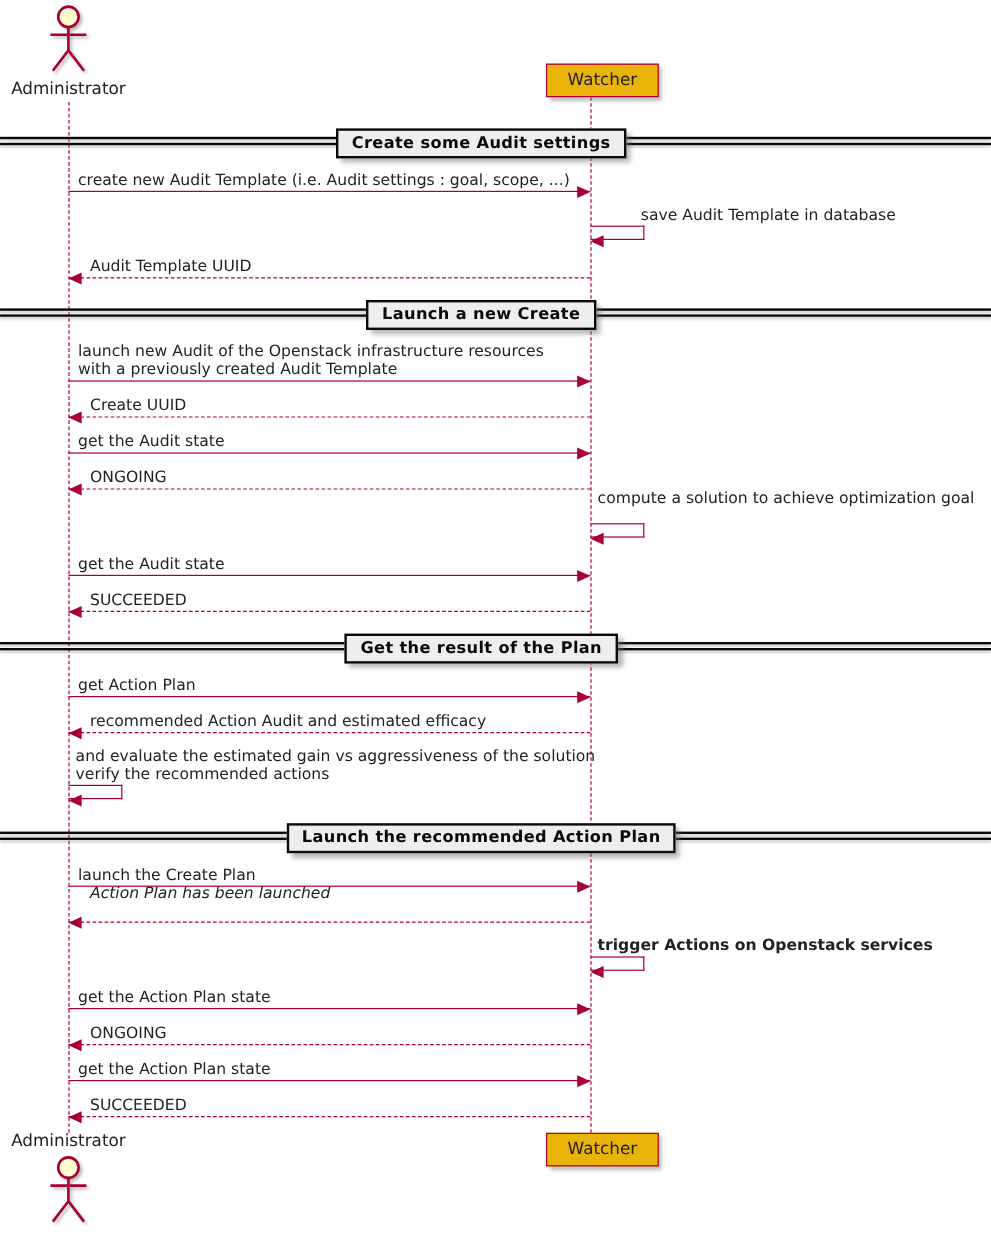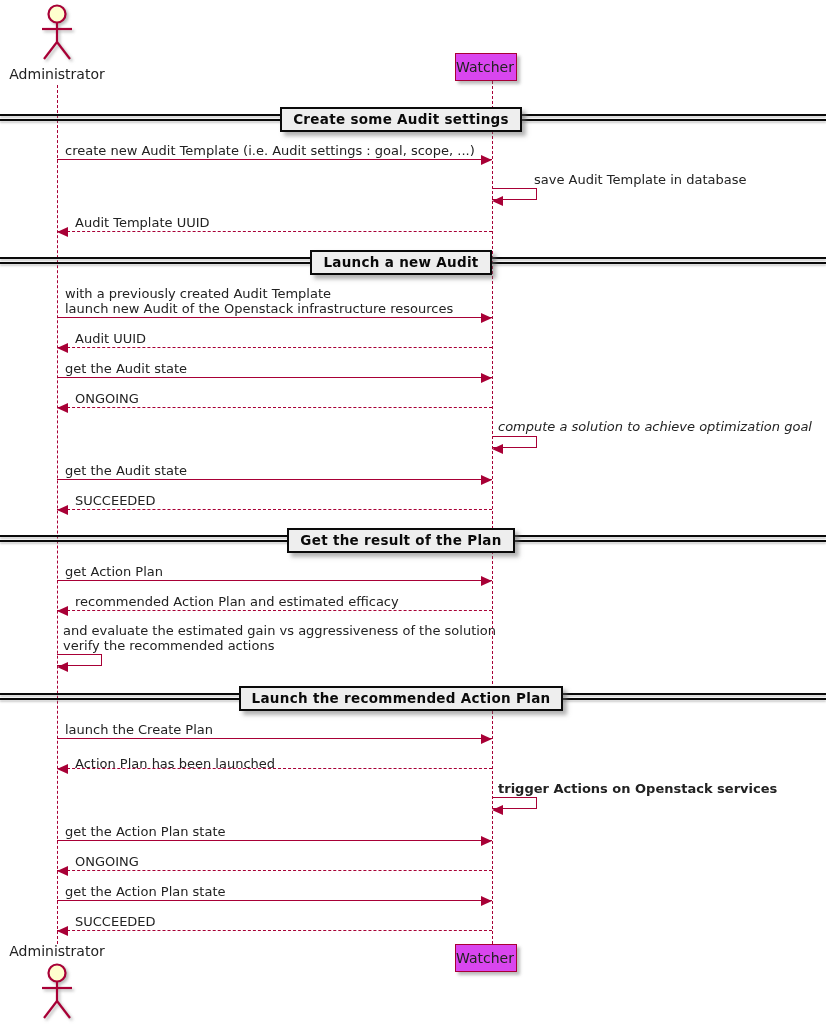--- a/index.html
+++ b/index.html
@@ -3,22 +3,22 @@
 <meta charset="utf-8">
 <style>
   * { margin:0; padding:0; box-sizing:border-box; }
   body { background:#ffffff; font-family:"DejaVu Sans", sans-serif; }
   .canvas {
     position:relative; width:826px; height:1030px; background:#ffffff;
     overflow:hidden; font-size:13px; color:#222;
   }
   .lifeline { position:absolute; width:0; border-left:1px dashed #A80036; }
   .participant-box {
-    position:absolute; width:62px; height:28px; background:#d946ef;
-    border:1.5px solid #A80036; display:flex; align-items:center; 
+    position:absolute; width:94px; height:28px; background:#eab308;
+    border:1.5px solid #A80036; display:flex; align-items:center; justify-content:center;
     font-size:14px; color:#222; box-shadow:3px 3px 3px rgba(105,105,105,0.45);
   }
   .actor-label { position:absolute; width:140px; text-align:center; font-size:14px; color:#222; }
   .actor-svg { position:absolute; filter:drop-shadow(2.5px 2.5px 1.5px rgba(128,128,128,0.55)); }
   .divider { position:absolute; left:0; width:802px; height:22px; }
   .divider .dl { position:absolute; left:0; width:826px; height:2px; background:#0a0a0a; box-shadow:0 2px 2px rgba(128,128,128,0.4); }
   .divider .dl.l1 { top:7px; } .divider .dl.l2 { top:12px; }
   .divider-label {
     position:absolute; left:0; right:0; top:0; margin:0 auto; width:max-content;
     background:#EEEEEE; border:2px solid #0a0a0a; padding:2px 11px 3px 11px;
@@ -85,44 +85,44 @@
       <div class="self-loop" style="left: 492px; top: 188px;"></div>
       <div class="ah ah-left" style="left: 492px; top: 195.5px;"></div>
       <div class="msg-text" style="left: 75px; top: 215px;">
         <div>Audit Template UUID</div>
       </div>
       <div class="msg-line dashed" style="left: 57px; top: 231px; width: 435px;"></div>
       <div class="ah ah-left" style="left: 57px; top: 226.5px;"></div>
       <div class="divider" style="top: 250px;">
         <div class="dl l1"></div>
         <div class="dl l2"></div>
-        <div class="divider-label">Launch a new Audit</div>
+        <div class="divider-label">Launch a new Create</div>
       </div>
       <div class="msg-text" style="left: 65px; top: 286px;">
+        <div>launch new Audit of the Openstack infrastructure resources</div>
         <div>with a previously created Audit Template</div>
-        <div>launch new Audit of the Openstack infrastructure resources</div>
       </div>
       <div class="msg-line solid" style="left: 57px; top: 317px; width: 435px;"></div>
       <div class="ah ah-right" style="left: 481px; top: 312.5px;"></div>
       <div class="msg-text" style="left: 75px; top: 331px;">
-        <div>Audit UUID</div>
+        <div>Create UUID</div>
       </div>
       <div class="msg-line dashed" style="left: 57px; top: 347px; width: 435px;"></div>
       <div class="ah ah-left" style="left: 57px; top: 342.5px;"></div>
       <div class="msg-text" style="left: 65px; top: 361px;">
         <div>get the Audit state</div>
       </div>
       <div class="msg-line solid" style="left: 57px; top: 377px; width: 435px;"></div>
       <div class="ah ah-right" style="left: 481px; top: 372.5px;"></div>
       <div class="msg-text" style="left: 75px; top: 391px;">
         <div>ONGOING</div>
       </div>
       <div class="msg-line dashed" style="left: 57px; top: 407px; width: 435px;"></div>
       <div class="ah ah-left" style="left: 57px; top: 402.5px;"></div>
-      <div class="msg-text" style="left: 498px; top: 419px; font-style: italic;">
+      <div class="msg-text" style="left: 498px; top: 408px;">
         <div>compute a solution to achieve optimization goal</div>
       </div>
       <div class="self-loop" style="left: 492px; top: 436px;"></div>
       <div class="ah ah-left" style="left: 492px; top: 443.5px;"></div>
       <div class="msg-text" style="left: 65px; top: 463px;">
         <div>get the Audit state</div>
       </div>
       <div class="msg-line solid" style="left: 57px; top: 479px; width: 435px;"></div>
       <div class="ah ah-right" style="left: 481px; top: 474.5px;"></div>
       <div class="msg-text" style="left: 75px; top: 493px;">
@@ -134,41 +134,41 @@
         <div class="dl l1"></div>
         <div class="dl l2"></div>
         <div class="divider-label">Get the result of the Plan</div>
       </div>
       <div class="msg-text" style="left: 65px; top: 564px;">
         <div>get Action Plan</div>
       </div>
       <div class="msg-line solid" style="left: 57px; top: 580px; width: 435px;"></div>
       <div class="ah ah-right" style="left: 481px; top: 575.5px;"></div>
       <div class="msg-text" style="left: 75px; top: 594px;">
-        <div>recommended Action Plan and estimated efficacy</div>
+        <div>recommended Action Audit and estimated efficacy</div>
       </div>
       <div class="msg-line dashed" style="left: 57px; top: 610px; width: 435px;"></div>
       <div class="ah ah-left" style="left: 57px; top: 605.5px;"></div>
       <div class="msg-text" style="left: 63px; top: 623px;">
         <div>and evaluate the estimated gain vs aggressiveness of the solution</div>
         <div>verify the recommended actions</div>
       </div>
       <div class="self-loop" style="left: 57px; top: 654px;"></div>
       <div class="ah ah-left" style="left: 57px; top: 661.5px;"></div>
       <div class="divider" style="top: 686px;">
         <div class="dl l1"></div>
         <div class="dl l2"></div>
         <div class="divider-label">Launch the recommended Action Plan</div>
       </div>
       <div class="msg-text" style="left: 65px; top: 722px;">
         <div>launch the Create Plan</div>
       </div>
       <div class="msg-line solid" style="left: 57px; top: 738px; width: 435px;"></div>
       <div class="ah ah-right" style="left: 481px; top: 733.5px;"></div>
-      <div class="msg-text" style="left: 75px; top: 756px;">
+      <div class="msg-text" style="left: 75px; top: 737px; font-style: italic;">
         <div>Action Plan has been launched</div>
       </div>
       <div class="msg-line dashed" style="left: 57px; top: 768px; width: 435px;"></div>
       <div class="ah ah-left" style="left: 57px; top: 763.5px;"></div>
       <div class="msg-text" style="left: 498px; top: 781px; font-weight: bold;">
         <div>trigger Actions on Openstack services</div>
       </div>
       <div class="self-loop" style="left: 492px; top: 797px;"></div>
       <div class="ah ah-left" style="left: 492px; top: 804.5px;"></div>
       <div class="msg-text" style="left: 65px; top: 824px;">

